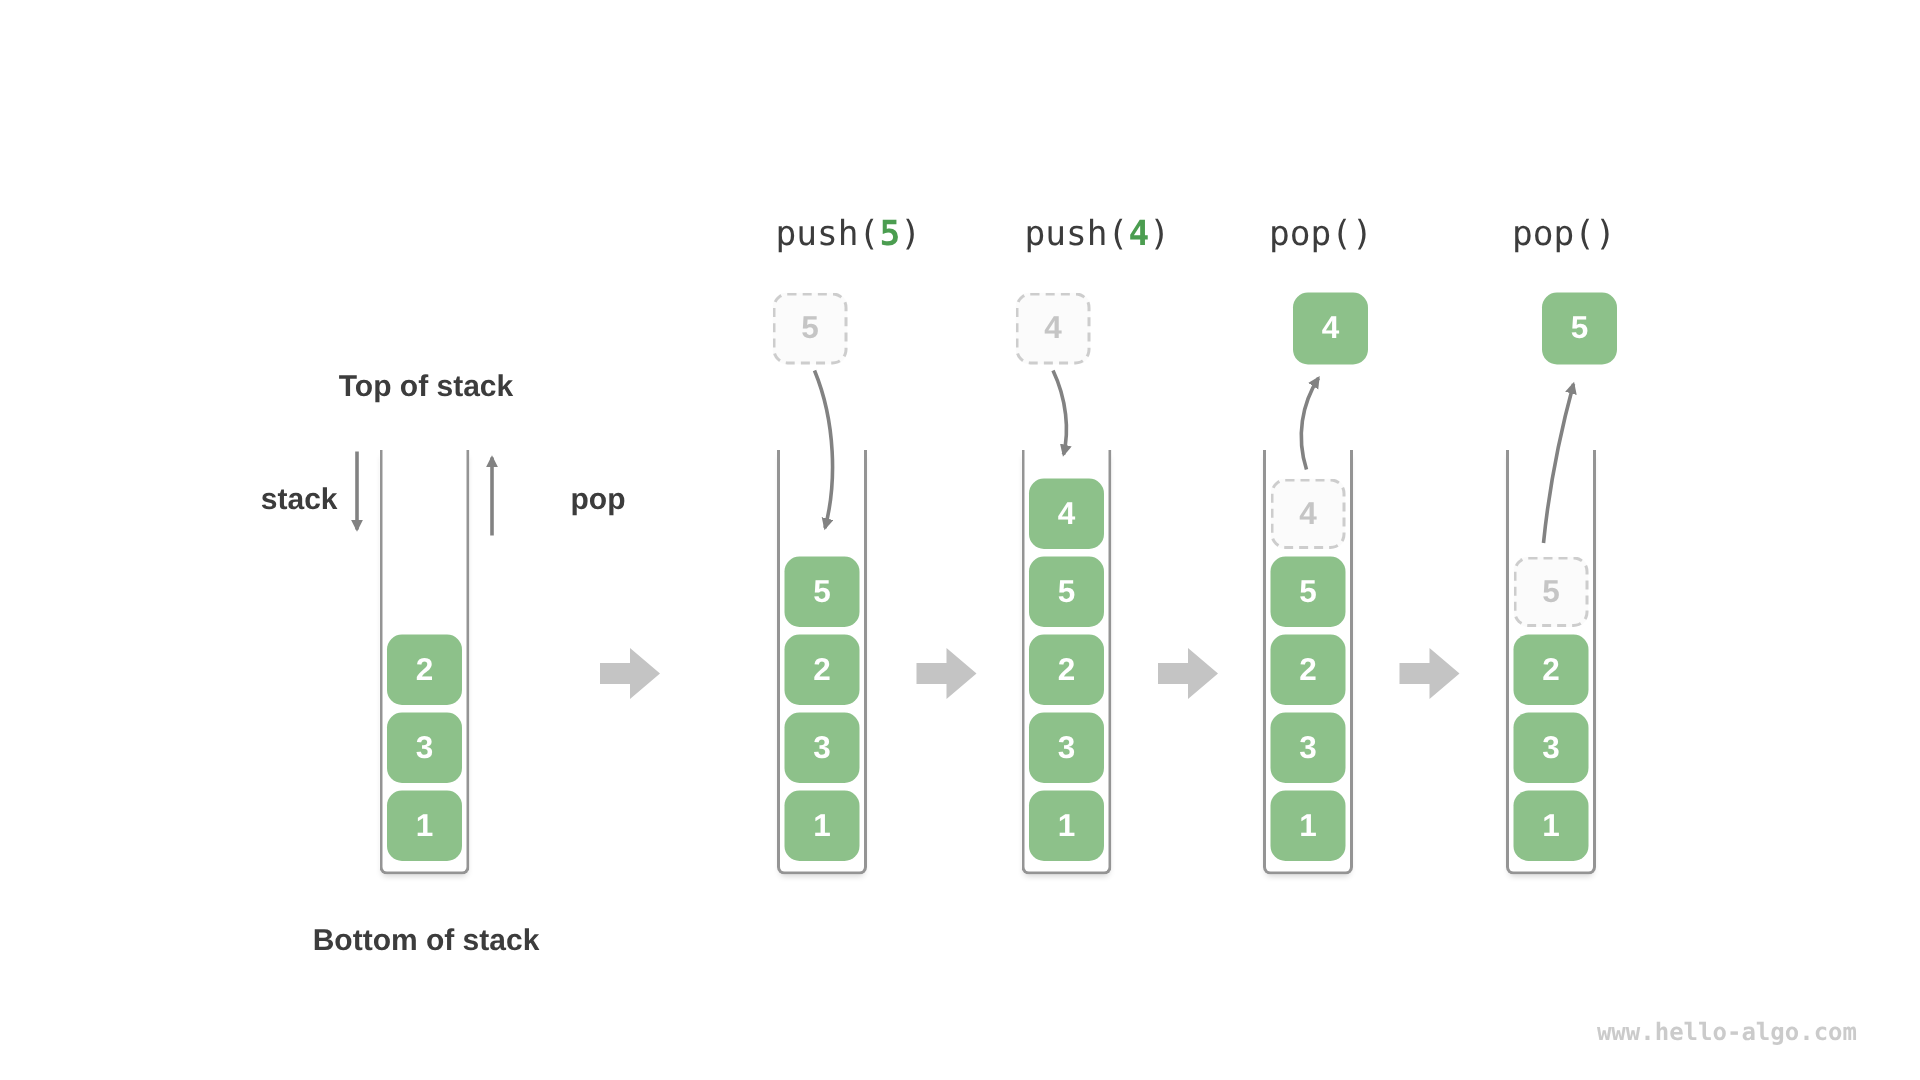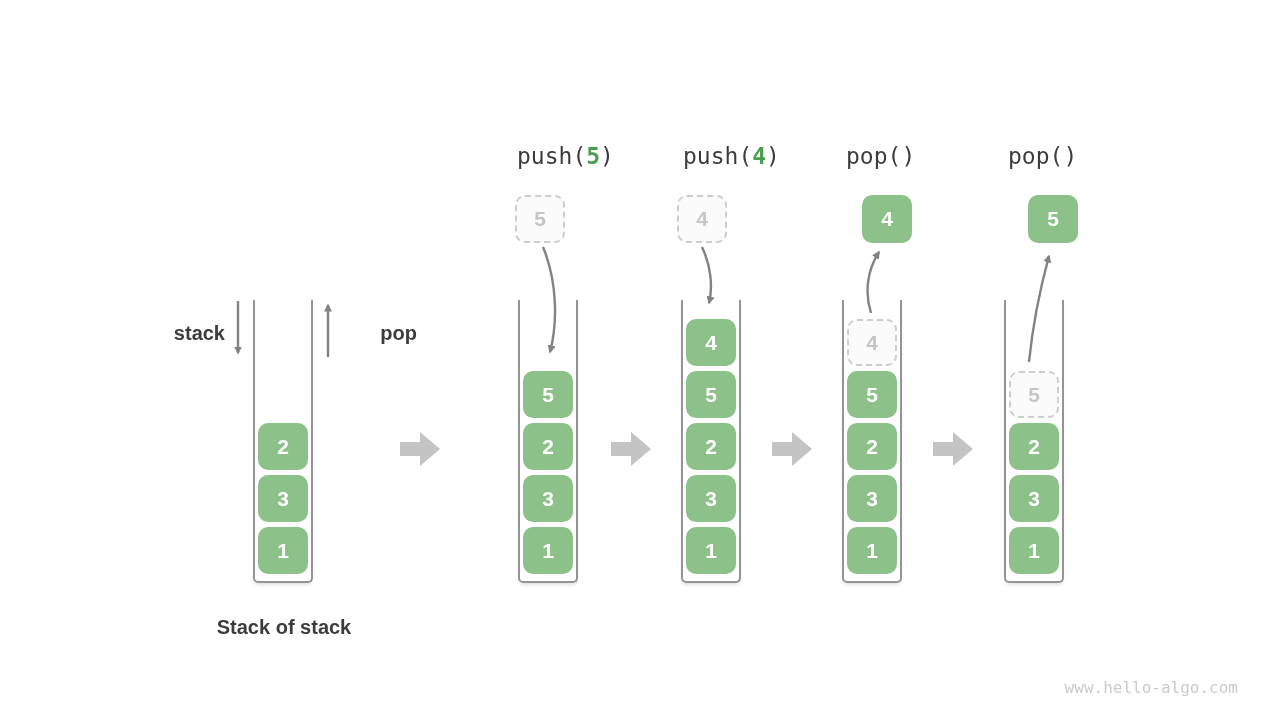--- a/index.html
+++ b/index.html
@@ -85,22 +85,23 @@
 
     <g style="fill:var(--blockArrow)">
       <polygon points="0,10 20,10 20,0 40,17 20,34 20,24 0,24" transform="translate(400,432)"></polygon>
       <polygon points="0,10 20,10 20,0 40,17 20,34 20,24 0,24" transform="translate(611,432)"></polygon>
       <polygon points="0,10 20,10 20,0 40,17 20,34 20,24 0,24" transform="translate(772,432)"></polygon>
       <polygon points="0,10 20,10 20,0 40,17 20,34 20,24 0,24" transform="translate(933,432)"></polygon>
     </g>
   </svg>
 
 
+  <div class="abs blabel" style="left:184px;top:247px;width:200px;text-align:center;">Top of stack</div>
 
-  <div class="abs blabel" style="left:184px;top:616px;width:200px;text-align:center;">Stack of stack</div>
+  <div class="abs blabel" style="left:184px;top:616px;width:200px;text-align:center;">Bottom of stack</div>
 
   <div class="abs blabel" style="left:150px;top:322px;width:75px;text-align:right;">stack</div>
 
   <div class="abs blabel" style="left:342px;top:322px;width:75px;text-align:right;">pop</div>
 
   <div class="abs op" style="left:517px;top:143px;width:100px;">
     <span>push(</span><span class="arg">5</span><span>)</span>
   </div>
   <div class="abs op" style="left:683px;top:143px;width:100px;">
     <span>push(</span><span class="arg">4</span><span>)</span>
@@ -142,14 +143,14 @@
       <div class="cell solid">3</div>
       <div class="cell solid">1</div>
     </div>
   <div class="abs stack" style="left:1004px;top:300px;">
       <div class="cell ghost">5</div>
       <div class="cell solid">2</div>
       <div class="cell solid">3</div>
       <div class="cell solid">1</div>
     </div>
 
-  <div class="abs watermark" style="right:42px;top:678px;">www.hello-algo.com</div>
+  <div class="abs watermark" style="right:42px;top:678px;font-weight:bold;">www.hello-algo.com</div>
 </div>
 
 </body></html>

